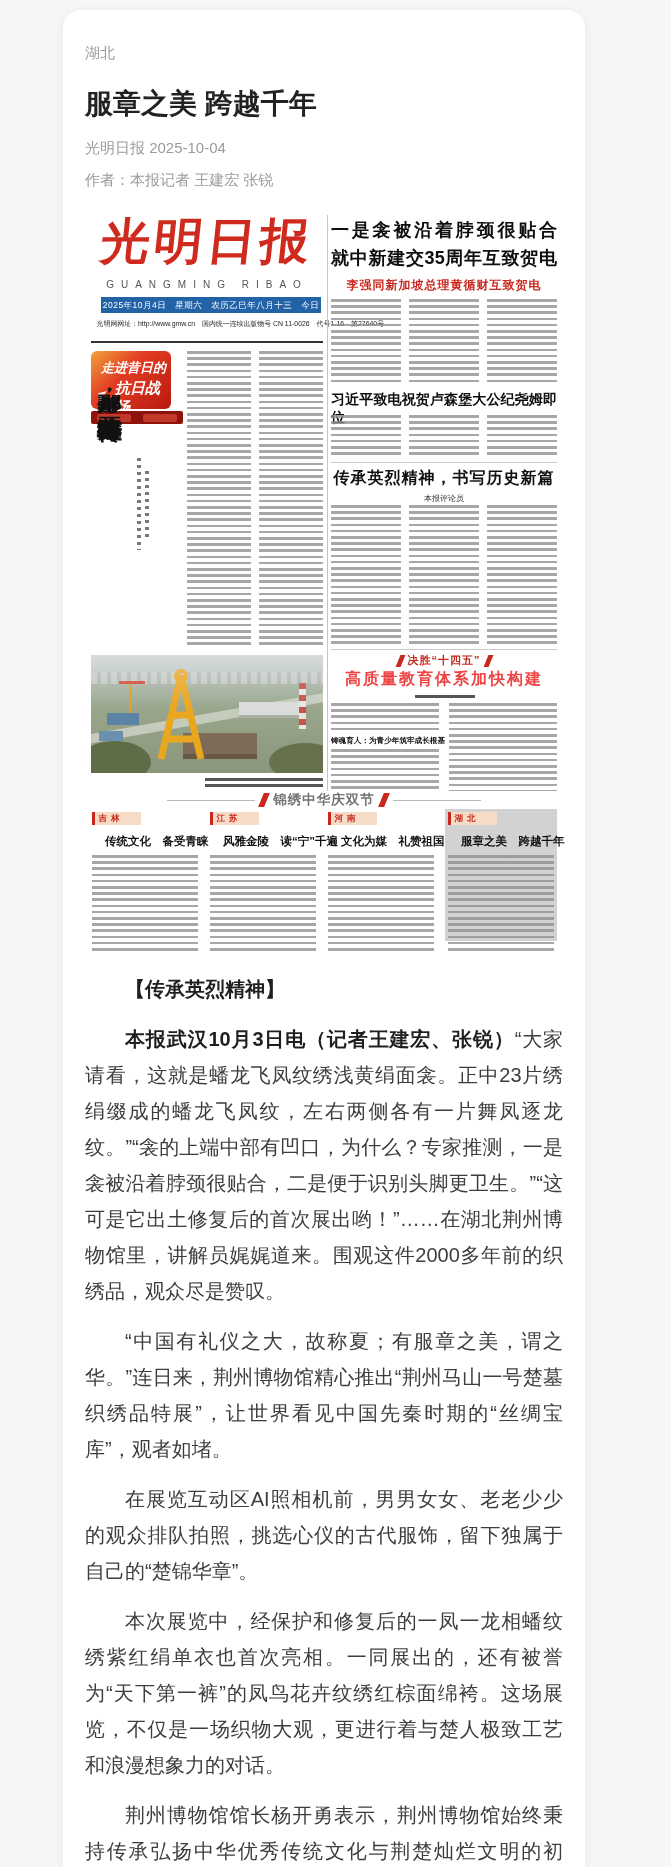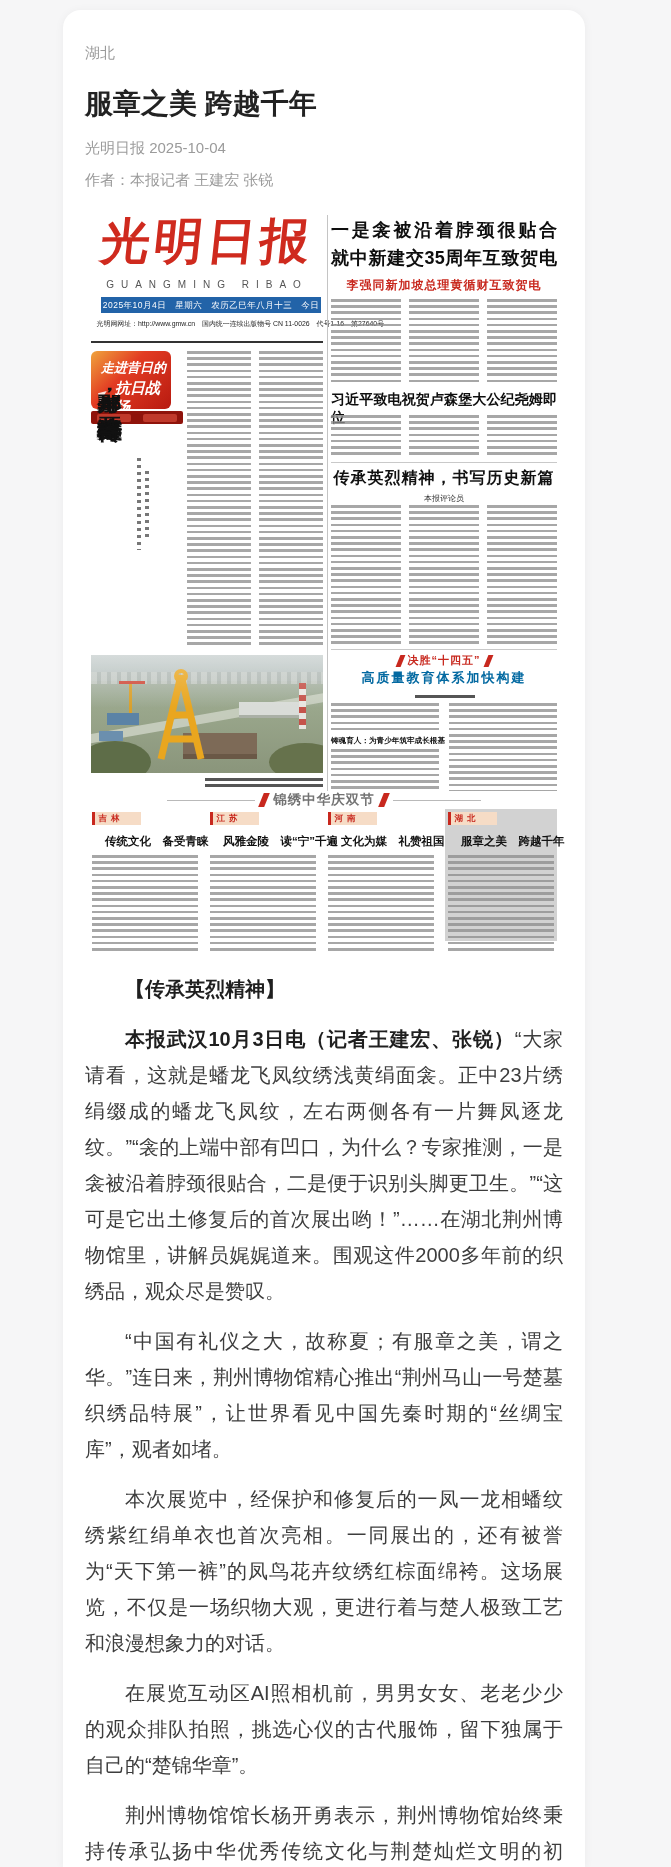--- a/index.html
+++ b/index.html
@@ -75,21 +75,21 @@
   .h1sub{left:246px;top:74px;width:226px;text-align:center;font-size:12px;font-weight:700;color:#c8281e;letter-spacing:1px;}
   .h2{left:246px;top:188px;width:226px;font-size:14px;font-weight:900;color:#0e0e0e;
       text-align:justify;text-align-last:justify;}
   .h3{left:246px;top:265px;width:226px;text-align:center;font-family:"Liberation Serif",serif;
       font-size:16px;font-weight:900;color:#111;letter-spacing:1px;}
   .h3by{left:246px;top:290px;width:226px;text-align:center;font-size:8px;color:#333;}
   .tagrow{left:246px;top:450px;width:226px;display:flex;align-items:center;justify-content:center;gap:5px;}
   .tagrow .mk{display:block;width:5px;height:12px;background:#c8281e;transform:skewX(-22deg);}
   .tagtxt{font-size:11px;font-weight:900;color:#c8281e;letter-spacing:1px;}
   .h4{left:246px;top:466px;width:226px;text-align:center;font-family:"Liberation Serif",serif;
-      font-size:13px;font-weight:900;color:#0369a1;letter-spacing:2px;}
+      font-size:16px;font-weight:900;color:#ef4444;letter-spacing:2px;}
   .h4by{left:330px;top:492px;width:60px;height:5px;}
   .subhead{left:246px;top:532px;width:110px;text-align:center;font-size:8px;font-weight:900;color:#111;
            white-space:nowrap;transform:scale(.95);transform-origin:left center;}
 
   .banner{left:0;top:588px;width:478px;display:flex;align-items:center;justify-content:center;gap:6px;}
   .banner .ln{flex:0 0 88px;height:1px;background:#b9b9b9;}
   .banner .mk{display:block;width:6px;height:14px;background:#c8281e;transform:skewX(-22deg);}
   .banner .tx{font-size:13.5px;font-weight:900;color:#737373;letter-spacing:1px;}
 
   .rcol{position:absolute;top:606px;width:112px;height:132px;box-sizing:border-box;padding:2px 3px;}
@@ -242,19 +242,19 @@
           </div>
         <div class="rtitle">服章之美　跨越千年</div>
         <div class="rsim sim"></div>
       </div>
     </div>
 
     <div class="article">
       <div class="atag">【传承英烈精神】</div>
       <p><b>本报武汉10月3日电（记者王建宏、张锐）</b><span>“大家请看，这就是蟠龙飞凤纹绣浅黄绢面衾。正中23片绣绢缀成的蟠龙飞凤纹，左右两侧各有一片舞凤逐龙纹。”“衾的上端中部有凹口，为什么？专家推测，一是衾被沿着脖颈很贴合，二是便于识别头脚更卫生。”“这可是它出土修复后的首次展出哟！”……在湖北荆州博物馆里，讲解员娓娓道来。围观这件2000多年前的织绣品，观众尽是赞叹。</span></p>
       <p>“中国有礼仪之大，故称夏；有服章之美，谓之华。”连日来，荆州博物馆精心推出“荆州马山一号楚墓织绣品特展”，让世界看见中国先秦时期的“丝绸宝库”，观者如堵。</p>
+      <p>在展览互动区AI照相机前，男男女女、老老少少的观众排队拍照，挑选心仪的古代服饰，留下独属于自己的“楚锦华章”。</p>
       <p>本次展览中，经保护和修复后的一凤一龙相蟠纹绣紫红绢单衣也首次亮相。一同展出的，还有被誉为“天下第一裤”的凤鸟花卉纹绣红棕面绵袴。这场展览，不仅是一场织物大观，更进行着与楚人极致工艺和浪漫想象力的对话。</p>
-      <p>在展览互动区AI照相机前，男男女女、老老少少的观众排队拍照，挑选心仪的古代服饰，留下独属于自己的“楚锦华章”。</p>
       <p>荆州博物馆馆长杨开勇表示，荆州博物馆始终秉持传承弘扬中华优秀传统文化与荆楚灿烂文明的初心，致力于推动楚文化融入当代生活、走向国际舞台。</p>
     </div>
 
   </div>
 </div>
 
 </body></html>

